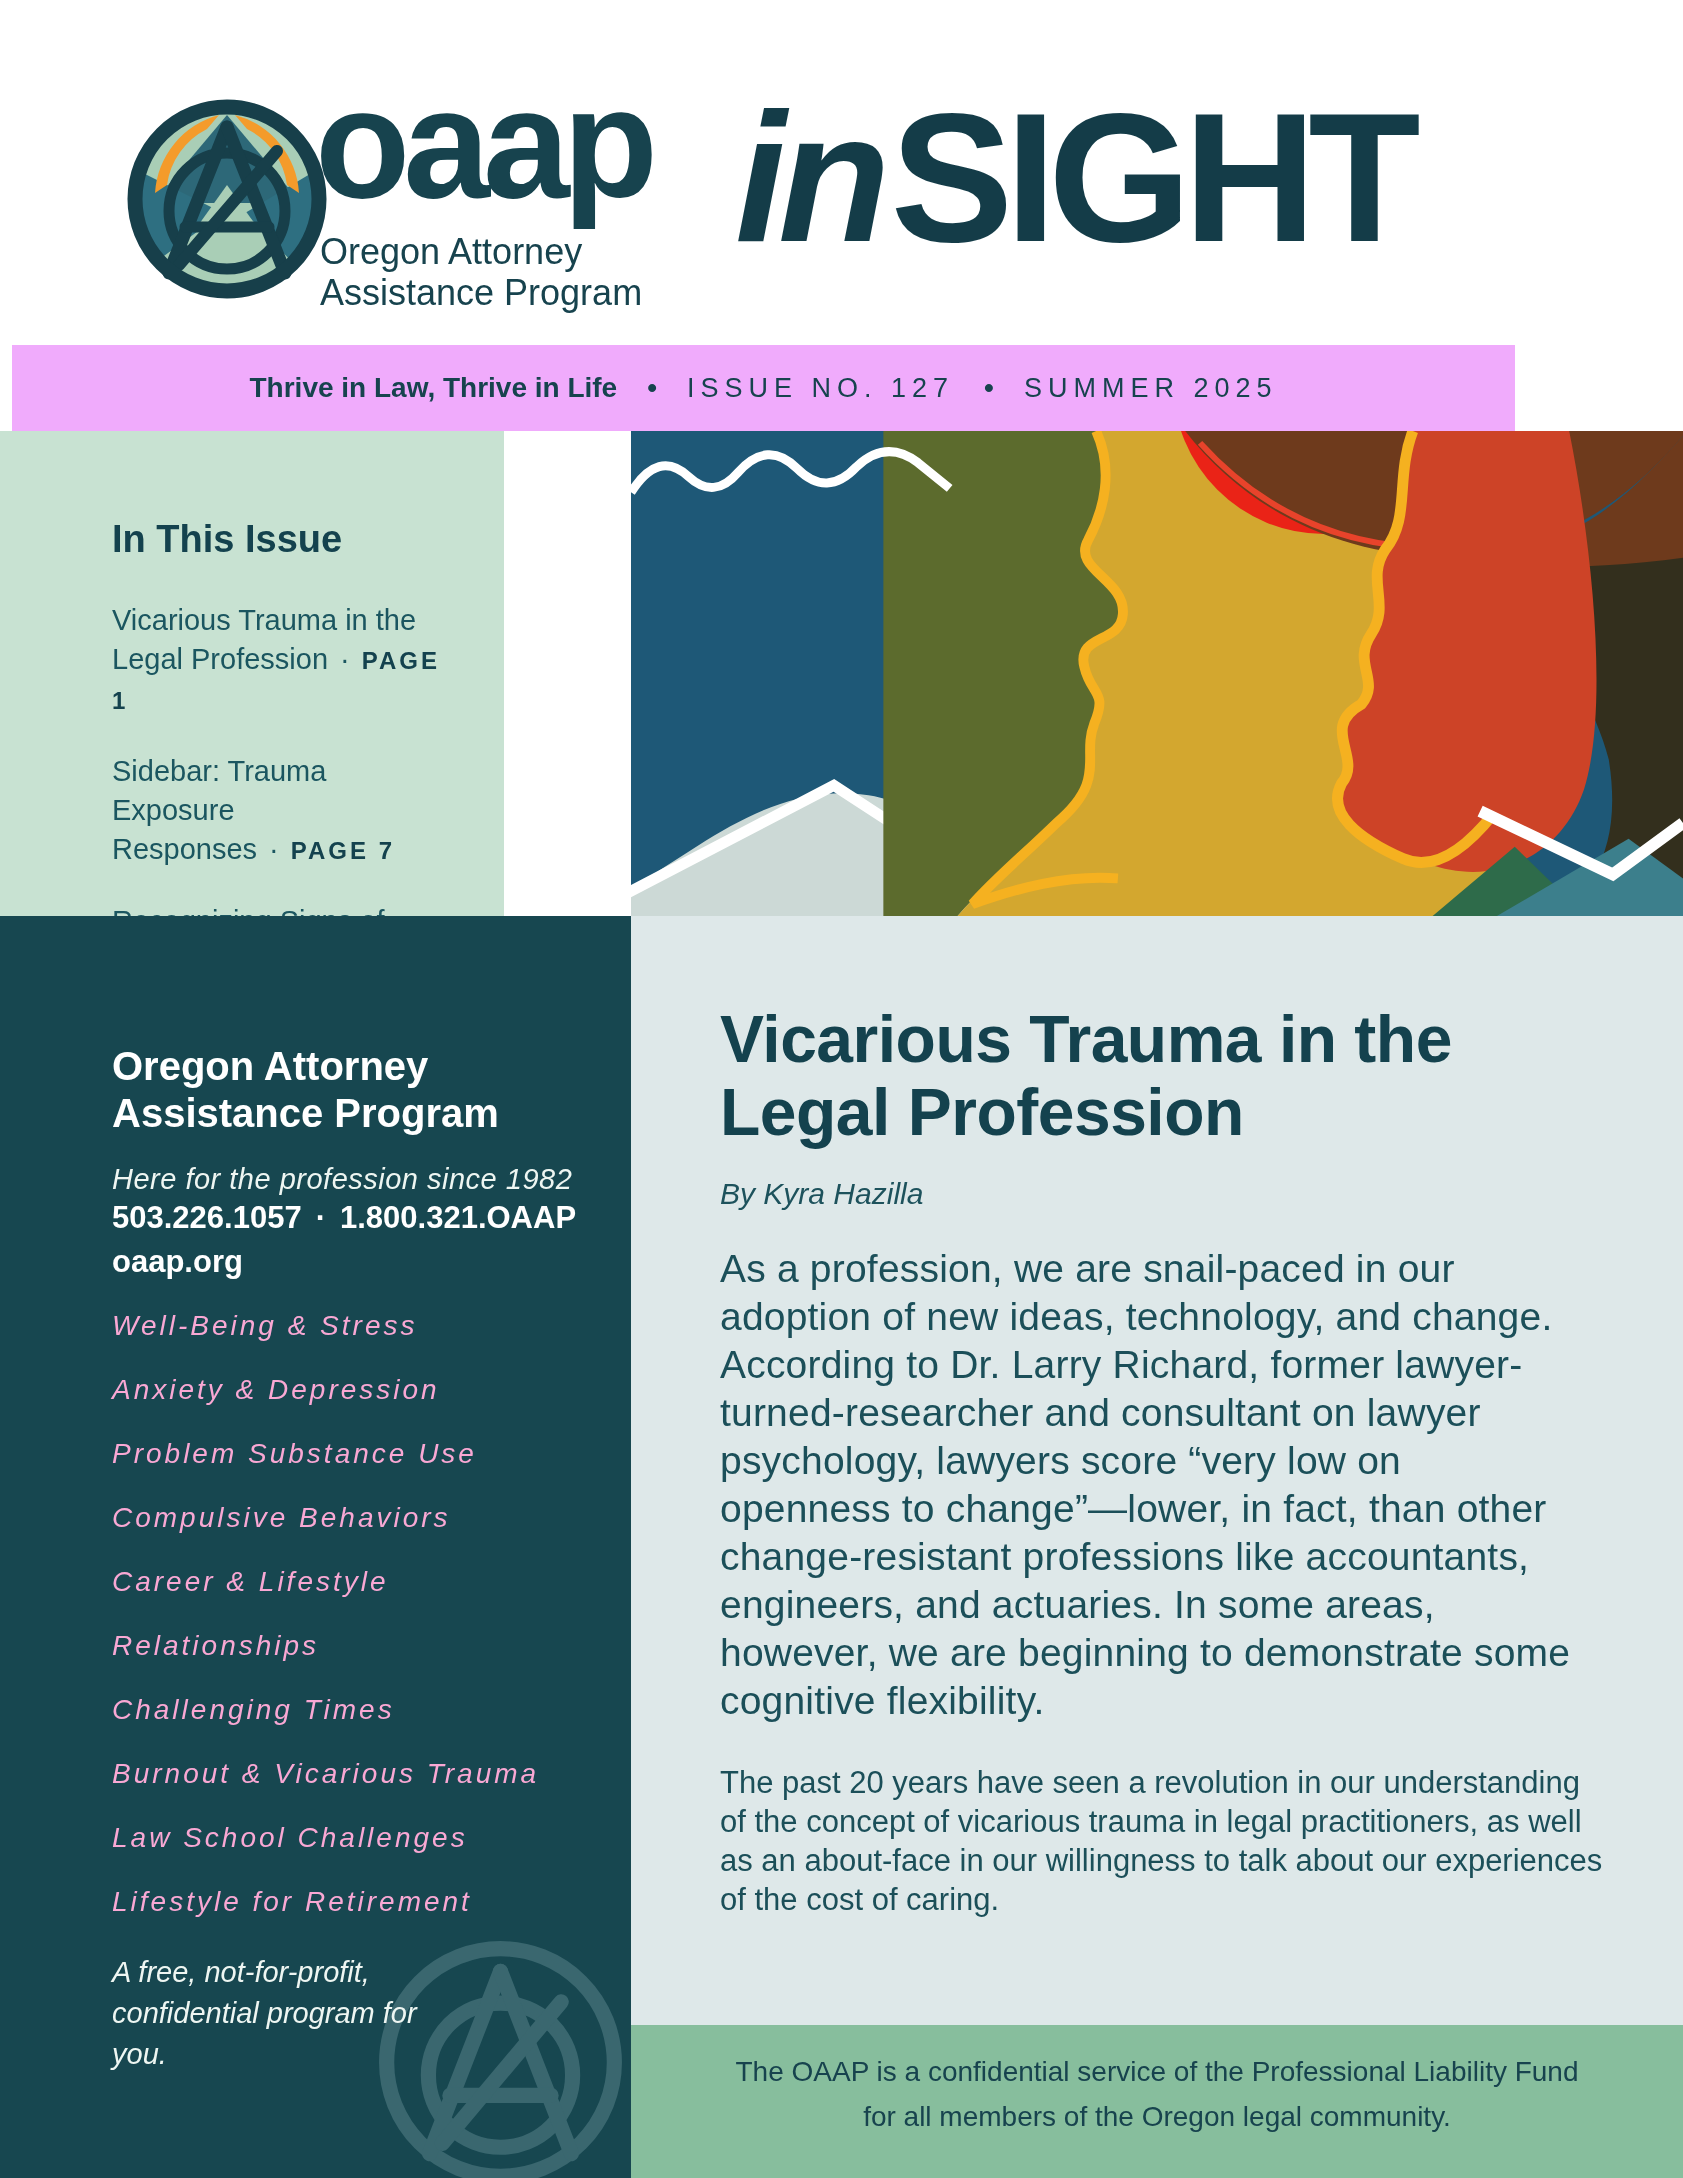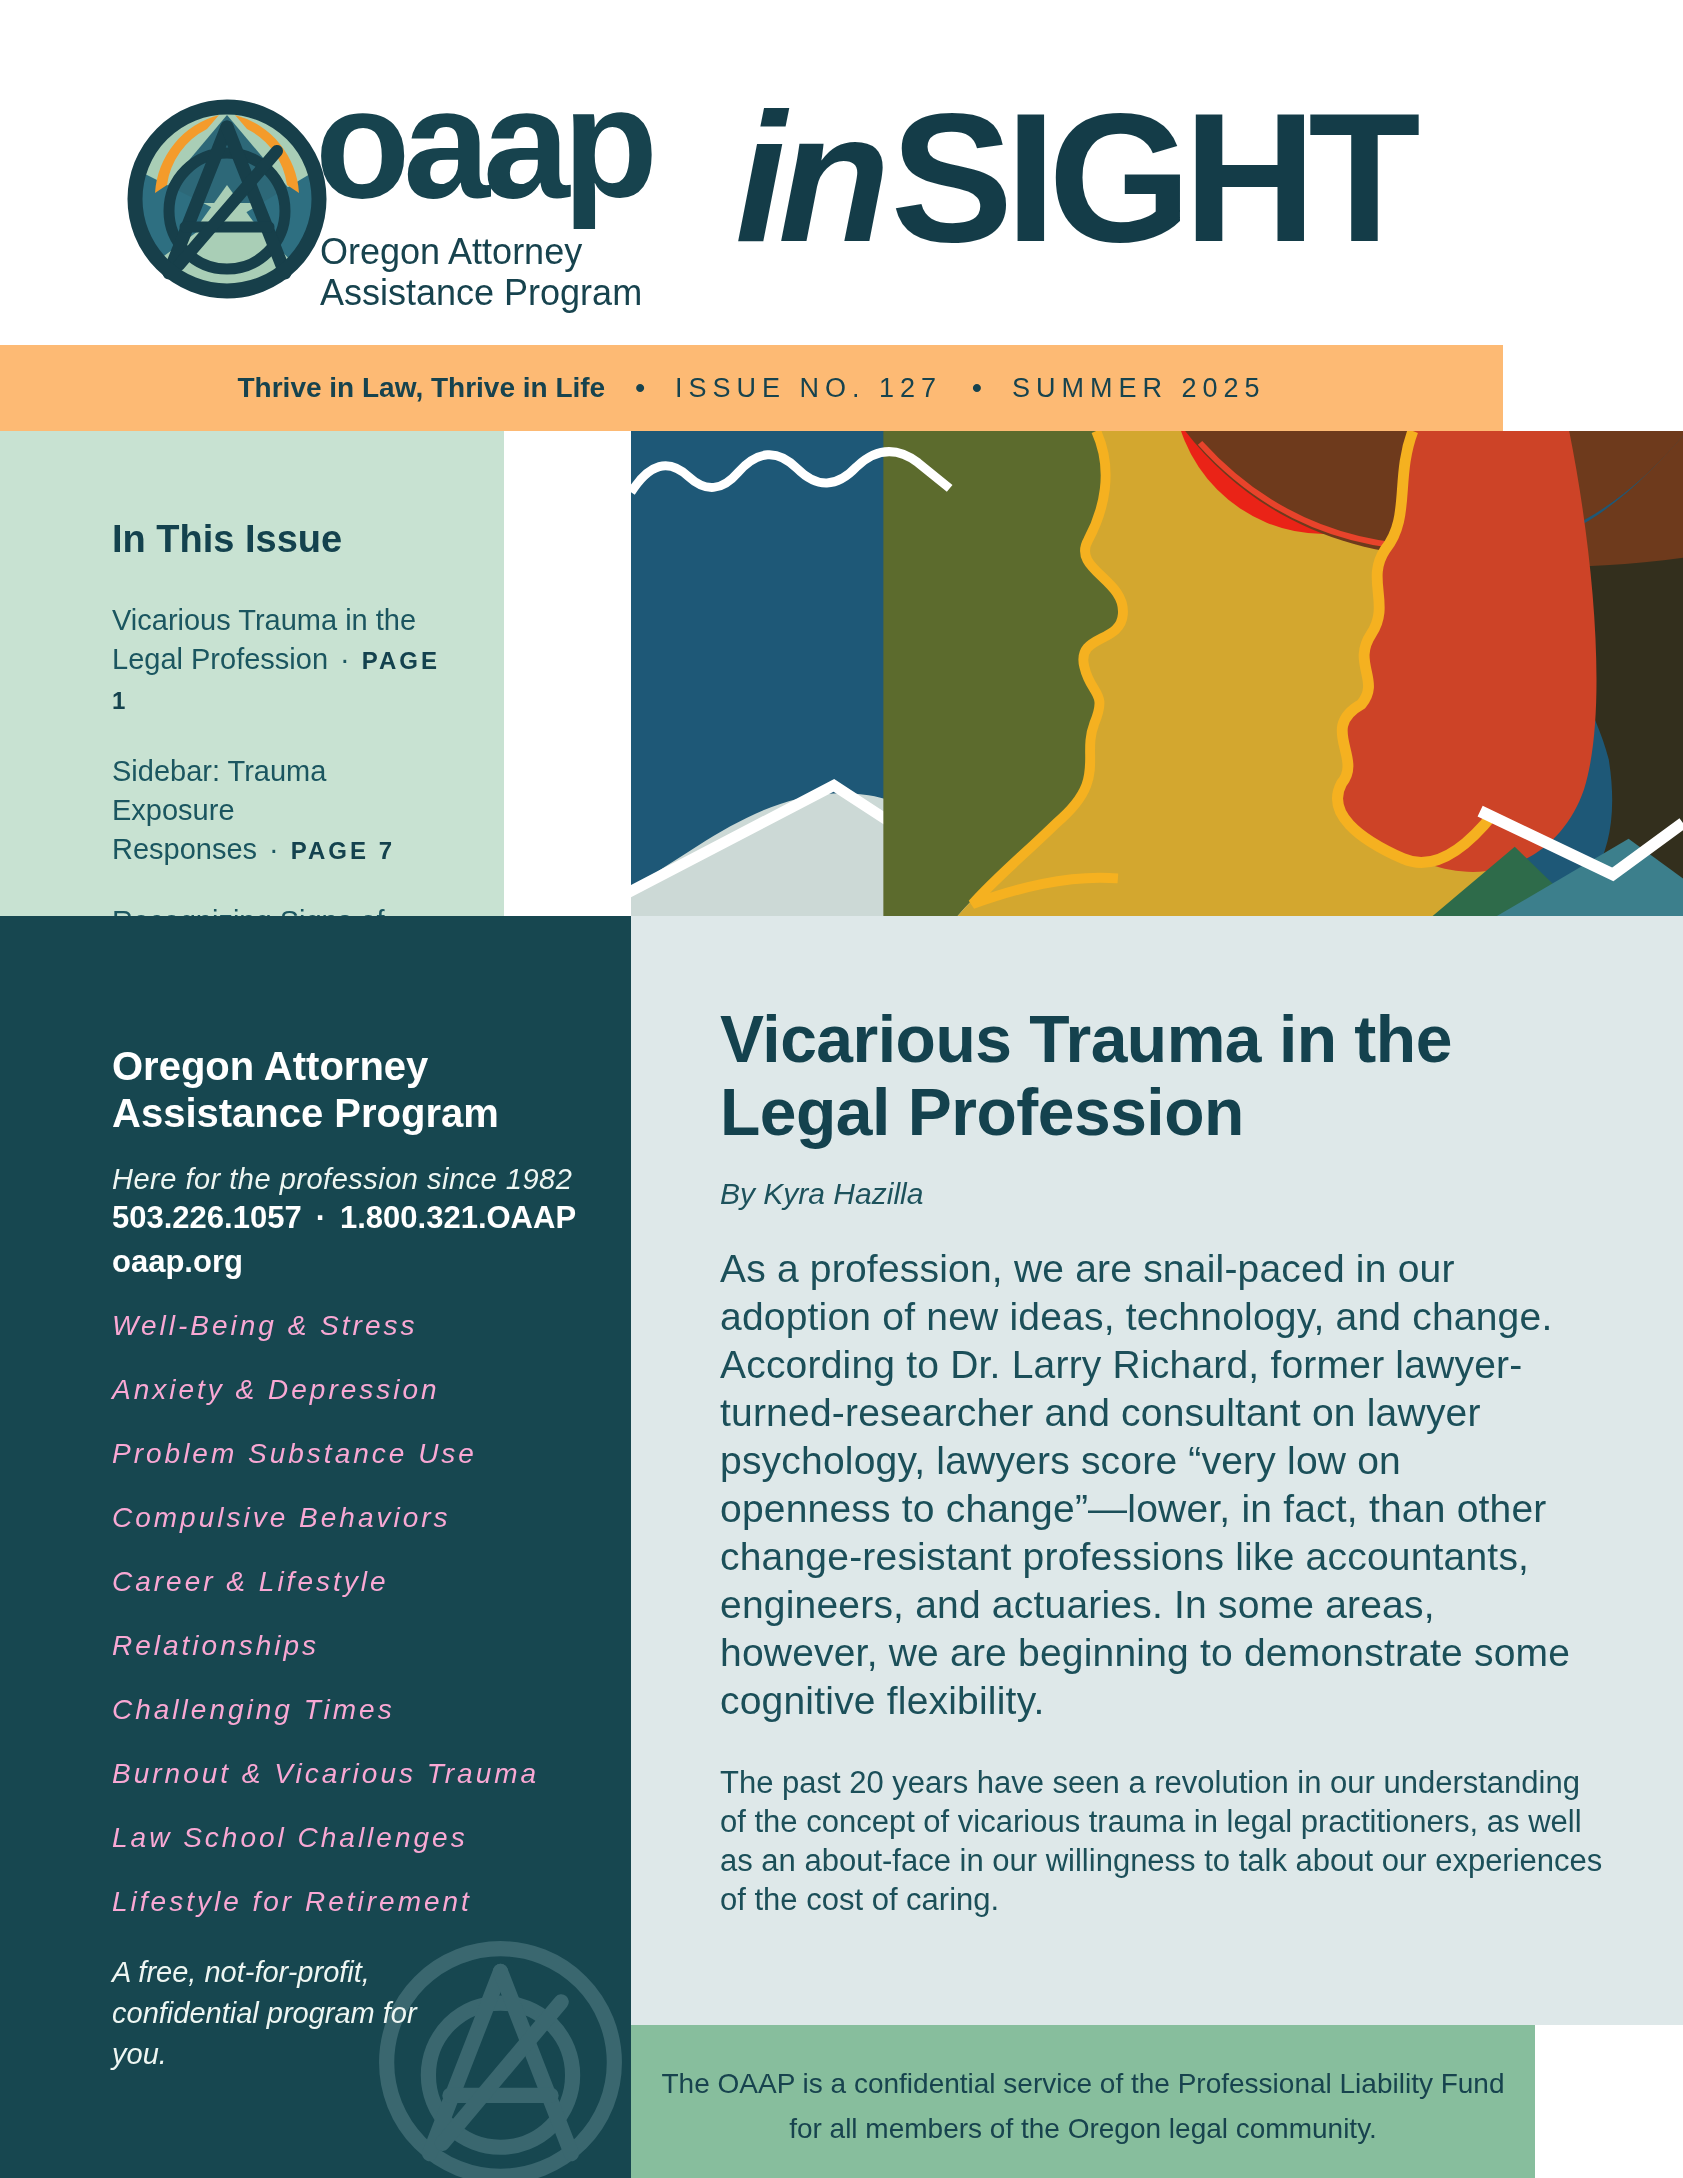--- a/index.html
+++ b/index.html
@@ -12,21 +12,21 @@
   .header { position:absolute; left:0; top:0; width:1683px; height:345px; background:#ffffff; }
   .logo-svg { position:absolute; left:127px; top:99px; width:200px; height:200px; }
   .logo-word { position:absolute; left:315px; top:65px; font-size:156px; line-height:156px;
     font-weight:800; letter-spacing:-7px; color:#17434e; }
   .logo-sub { position:absolute; left:320px; top:231px; font-size:36px; line-height:41px;
     font-weight:500; color:#17434e; }
   .masthead { position:absolute; left:735px; top:85px; font-size:184px; line-height:184px;
     font-weight:800; letter-spacing:-8px; color:#143c48; white-space:nowrap; }
   .masthead .in { font-style:italic; padding-right:8px; }
   
-  .banner { position:absolute; left:0; top:345px; width:1503px; height:86px; background:#fdba74;
+  .banner { position:absolute; left:12px; top:345px; width:1503px; height:86px; background:#f0abfc;
     display:flex; align-items:center; justify-content:center; white-space:nowrap; }
   .banner .tagline { font-weight:800; font-size:28px; color:#17434e; }
   .banner .dot { font-weight:800; font-size:28px; margin:0 30px; color:#17434e; }
   .banner .issue, .banner .season { font-weight:500; font-size:27px; letter-spacing:6px; color:#17434e; }
   
   .toc { position:absolute; left:0; top:431px; width:504px; height:485px; background:#c8e2d2;
     padding:87px 59px 0 112px; }
   .toc h2 { font-size:38px; font-weight:800; color:#14424e; margin-bottom:40px; }
   .toc-item { font-size:29px; line-height:39px; color:#1b5660; margin-bottom:32px; }
   .toc-sep { margin:0 12px; color:#1b5660; }
@@ -50,22 +50,22 @@
   .watermark { position:absolute; left:374px; top:1020px; width:253px; height:253px; opacity:0.9; }
   
   .article { position:absolute; left:631px; top:916px; width:1052px; height:1109px; background:#dee8e9;
     padding:87px 109px 0 89px; }
   .article h1 { font-size:66px; line-height:73px; font-weight:800; color:#14424e; letter-spacing:-0.5px;
     width:772px; }
   .byline { font-style:italic; font-size:30px; color:#1d525c; margin-top:28px; }
   .lead { font-size:39px; line-height:48px; color:#1b4f59; margin-top:34px; letter-spacing:0.2px; }
   .second { font-size:31px; line-height:39px; color:#1b4f59; margin-top:38px; width:891px; }
   
-  .footer { position:absolute; left:631px; top:2025px; width:904px; height:153px; background:#87be9d;
-    text-align:center; padding-top:36px; }
+  .footer { position:absolute; left:631px; top:2025px; width:1052px; height:153px; background:#87be9d;
+    text-align:center; padding-top:24px; }
   .footer p { font-size:28px; line-height:45px; color:#17434e; }
 </style>
 </head>
 <body>
 
 <div class="header">
   <svg class="logo-svg" viewBox="0 0 200 200">
     <circle cx="100" cy="100" r="92" fill="#a9ceb6"></circle>
     <path d="M100 16 L26 104 L174 104 Z" fill="#2d6878"></path>
     <path d="M12 72 L96 114 L30 162 A92 92 0 0 1 12 72 Z" fill="#2e6f81"></path>

